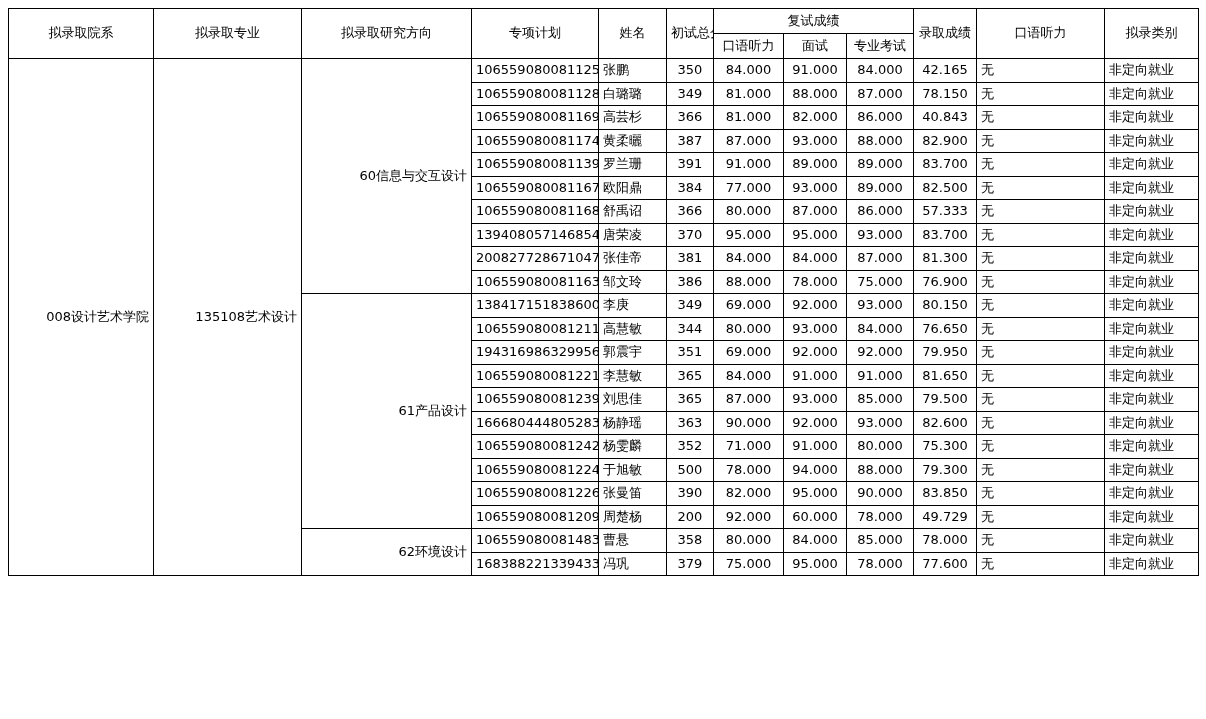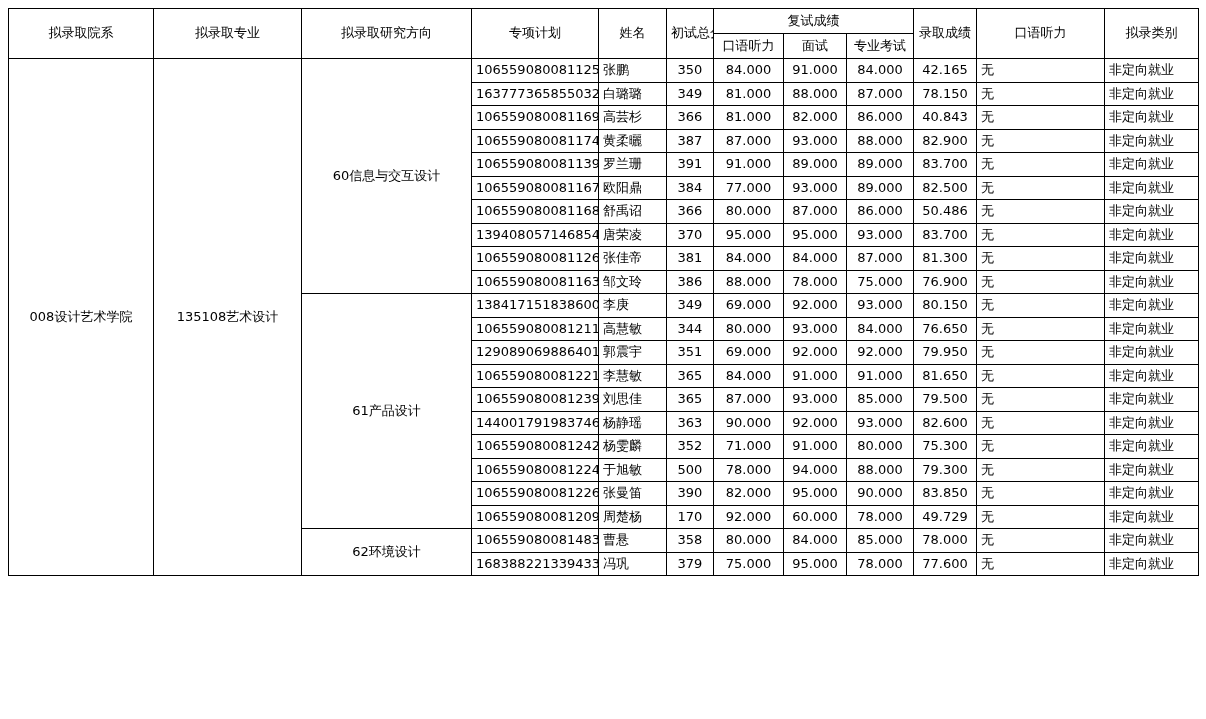--- a/index.html
+++ b/index.html
@@ -35,21 +35,21 @@
     padding: 0 4px;
     overflow: hidden;
     white-space: nowrap;
     vertical-align: middle;
   }
   thead tr { height: 25px; }
   thead th { text-align: center; white-space: normal; }
   th.wrap2 { white-space: normal; padding: 0 2px; }
   td.c { text-align: center; }
   td.l { text-align: left; padding-left: 5px; }
-  td.merged { text-align: center; padding-left: 5px; vertical-align: middle; }
+  td.merged { text-align: right; padding-left: 5px; vertical-align: middle; }
 </style>
 </head>
 <body>
 
 <div class="table-wrap">
   <table class="admission">
     <colgroup>
       <col style="width:145px">
         <col style="width:148px">
         <col style="width:170px">
@@ -91,21 +91,21 @@
           <td class="l">张鹏</td>
           <td class="c">350</td>
           <td class="c">84.000</td>
           <td class="c">91.000</td>
           <td class="c">84.000</td>
           <td class="c">42.165</td>
           <td class="l">无</td>
           <td class="l">非定向就业</td>
         </tr>
         <tr>
-          <td class="l">163777365855032</td>
+          <td class="l">106559080081128</td>
           <td class="l">白璐璐</td>
           <td class="c">349</td>
           <td class="c">81.000</td>
           <td class="c">88.000</td>
           <td class="c">87.000</td>
           <td class="c">78.150</td>
           <td class="l">无</td>
           <td class="l">非定向就业</td>
         </tr>
         <tr>
@@ -152,37 +152,37 @@
           <td class="l">无</td>
           <td class="l">非定向就业</td>
         </tr>
         <tr>
           <td class="l">106559080081168</td>
           <td class="l">舒禹诏</td>
           <td class="c">366</td>
           <td class="c">80.000</td>
           <td class="c">87.000</td>
           <td class="c">86.000</td>
-          <td class="c">50.486</td>
+          <td class="c">57.333</td>
           <td class="l">无</td>
           <td class="l">非定向就业</td>
         </tr>
         <tr>
           <td class="l">139408057146854</td>
           <td class="l">唐荣凌</td>
           <td class="c">370</td>
           <td class="c">95.000</td>
           <td class="c">95.000</td>
           <td class="c">93.000</td>
           <td class="c">83.700</td>
           <td class="l">无</td>
           <td class="l">非定向就业</td>
         </tr>
         <tr>
-          <td class="l">106559080081126</td>
+          <td class="l">200827728671047</td>
           <td class="l">张佳帝</td>
           <td class="c">381</td>
           <td class="c">84.000</td>
           <td class="c">84.000</td>
           <td class="c">87.000</td>
           <td class="c">81.300</td>
           <td class="l">无</td>
           <td class="l">非定向就业</td>
         </tr>
         <tr>
@@ -213,21 +213,21 @@
           <td class="l">高慧敏</td>
           <td class="c">344</td>
           <td class="c">80.000</td>
           <td class="c">93.000</td>
           <td class="c">84.000</td>
           <td class="c">76.650</td>
           <td class="l">无</td>
           <td class="l">非定向就业</td>
         </tr>
         <tr>
-          <td class="l">129089069886401</td>
+          <td class="l">194316986329956</td>
           <td class="l">郭震宇</td>
           <td class="c">351</td>
           <td class="c">69.000</td>
           <td class="c">92.000</td>
           <td class="c">92.000</td>
           <td class="c">79.950</td>
           <td class="l">无</td>
           <td class="l">非定向就业</td>
         </tr>
         <tr>
@@ -246,21 +246,21 @@
           <td class="l">刘思佳</td>
           <td class="c">365</td>
           <td class="c">87.000</td>
           <td class="c">93.000</td>
           <td class="c">85.000</td>
           <td class="c">79.500</td>
           <td class="l">无</td>
           <td class="l">非定向就业</td>
         </tr>
         <tr>
-          <td class="l">144001791983746</td>
+          <td class="l">166680444805283</td>
           <td class="l">杨静瑶</td>
           <td class="c">363</td>
           <td class="c">90.000</td>
           <td class="c">92.000</td>
           <td class="c">93.000</td>
           <td class="c">82.600</td>
           <td class="l">无</td>
           <td class="l">非定向就业</td>
         </tr>
         <tr>
@@ -292,21 +292,21 @@
           <td class="c">82.000</td>
           <td class="c">95.000</td>
           <td class="c">90.000</td>
           <td class="c">83.850</td>
           <td class="l">无</td>
           <td class="l">非定向就业</td>
         </tr>
         <tr>
           <td class="l">106559080081209</td>
           <td class="l">周楚杨</td>
-          <td class="c">170</td>
+          <td class="c">200</td>
           <td class="c">92.000</td>
           <td class="c">60.000</td>
           <td class="c">78.000</td>
           <td class="c">49.729</td>
           <td class="l">无</td>
           <td class="l">非定向就业</td>
         </tr>
         <tr>
           <td rowspan="2" class="merged">62环境设计</td>
           <td class="l">106559080081483</td>

